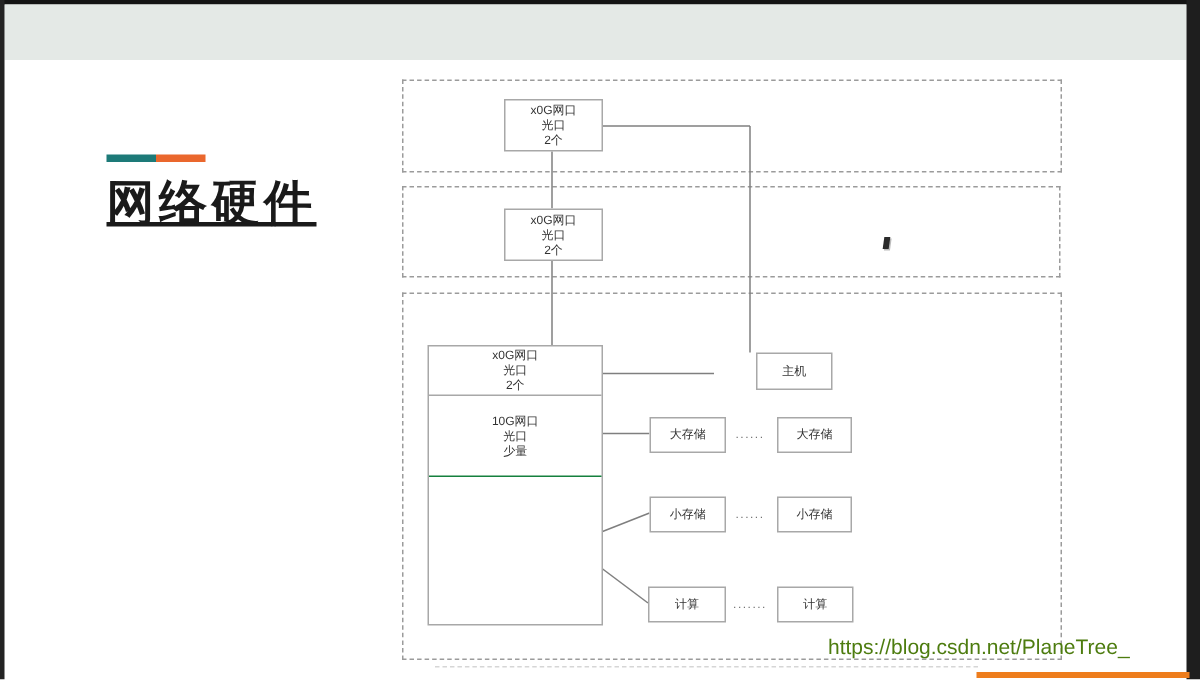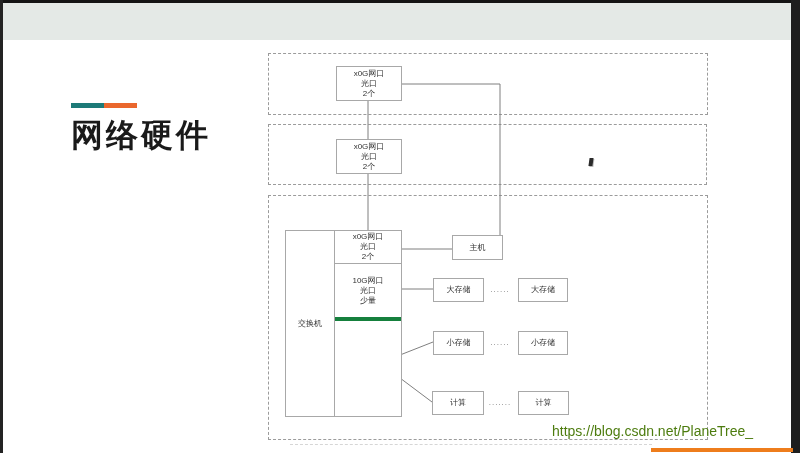--- a/index.html
+++ b/index.html
@@ -9,51 +9,51 @@
   
   .frame-top{position:absolute;left:0;top:0;width:800px;height:3px;background:#141414;}
   .frame-left{position:absolute;left:0;top:0;width:3px;height:453px;background:#232323;}
   .frame-right{position:absolute;left:791px;top:0;width:9px;height:453px;background:#1e1e1e;}
 
   .header-bar{position:absolute;left:3px;top:3px;width:788px;height:37px;}
 
   .title-block{position:absolute;left:71px;top:103px;}
   .accent-bar{display:flex;width:66px;height:5px;}
   .accent-bar span{display:block;width:33px;height:5px;}
-  .slide-title{margin:10px 0 0 0;font-size:32px;font-weight:bold;color:#1a1a1a;letter-spacing:3px;line-height:1.1;}
+  .slide-title{margin:10px 0 0 0;font-size:32px;font-weight:bold;color:#1a1a1a;letter-spacing:3px;line-height:1.1;text-decoration:underline;}
 
   
   .wires{position:absolute;left:0;top:0;width:800px;height:453px;z-index:1;pointer-events:none;}
   .dashed-rect{position:absolute;border:1px dashed #9b9b9b;background:transparent;z-index:0;}
   .r1{left:268px;top:53px;width:438px;height:60px;}
   .r2{left:268px;top:124px;width:437px;height:59px;}
   .r3{left:268px;top:195px;width:438px;height:243px;}
 
   .nbox{position:absolute;border:1px solid #a8a8a8;background:#fff;z-index:2;
         display:flex;align-items:center;justify-content:center;text-align:center;
         font-size:8px;line-height:10px;color:#333;white-space:pre-line;}
   .b1{left:336px;top:66px;width:64px;height:33px;}
   .b2{left:336px;top:139px;width:64px;height:33px;}
-  .host{left:452px;top:235px;width:49px;height:23px;text-align:right;}
+  .host{left:504px;top:235px;width:49px;height:23px;text-align:right;}
   .bs1{left:433px;top:278px;width:49px;height:22px;}
   .bs2{left:518px;top:278px;width:48px;height:22px;}
   .ss1{left:433px;top:331px;width:49px;height:22px;}
   .ss2{left:518px;top:331px;width:48px;height:22px;}
   .cp1{left:432px;top:391px;width:50px;height:22px;}
   .cp2{left:518px;top:391px;width:49px;height:22px;}
 
   .switch{position:absolute;left:285px;top:230px;width:115px;height:185px;border:1px solid #a8a8a8;
           background:#fff;z-index:2;display:flex;}
   .switch-label{width:48px;border-right:1px solid #a8a8a8;display:flex;align-items:center;justify-content:center;
           font-size:8px;color:#333;}
   .switch-ports{flex:1;display:flex;flex-direction:column;}
   .port-cell{display:flex;align-items:center;justify-content:center;text-align:center;
           font-size:8px;line-height:10px;color:#333;white-space:pre-line;}
   .port-a{height:32px;border-bottom:1px solid #a8a8a8;}
-  .port-b{height:53px;border-bottom:4px solid #15803d;}
+  .port-b{height:53px;border-bottom:1px solid #15803d;}
   .port-c{flex:1;}
 
   .dots{position:absolute;width:32px;text-align:center;font-size:8px;letter-spacing:1px;color:#6f6f6f;z-index:2;}
   .d1{left:484px;top:285px;}
   .d2{left:484px;top:338px;}
   .d3{left:484px;top:398px;}
 
   .watermark{position:absolute;left:552px;top:423px;font-size:14px;color:#4d7c0f;z-index:3;white-space:nowrap;}
   .cursor{position:absolute;left:589px;top:158px;width:4px;height:8px;background:#2b2b2b;
           transform:skewX(-8deg);z-index:4;box-shadow:1px 1px 0 rgba(120,120,120,.5);}
@@ -93,21 +93,20 @@
   <div class="dashed-rect r3"></div>
 
   <div class="nbox b1">x0G网口
 光口
 2个</div>
   <div class="nbox b2">x0G网口
 光口
 2个</div>
 
   <div class="switch">
-    <div class="switch-label">交换机</div>
     <div class="switch-ports">
       <div class="port-cell port-a">x0G网口
 光口
 2个</div>
       <div class="port-cell port-b">10G网口
 光口
 少量</div>
     </div>
   </div>
 

